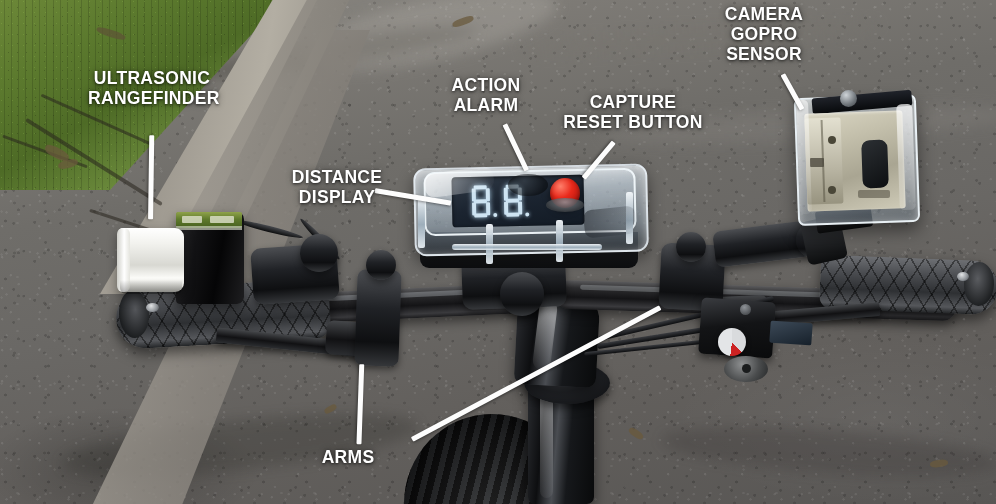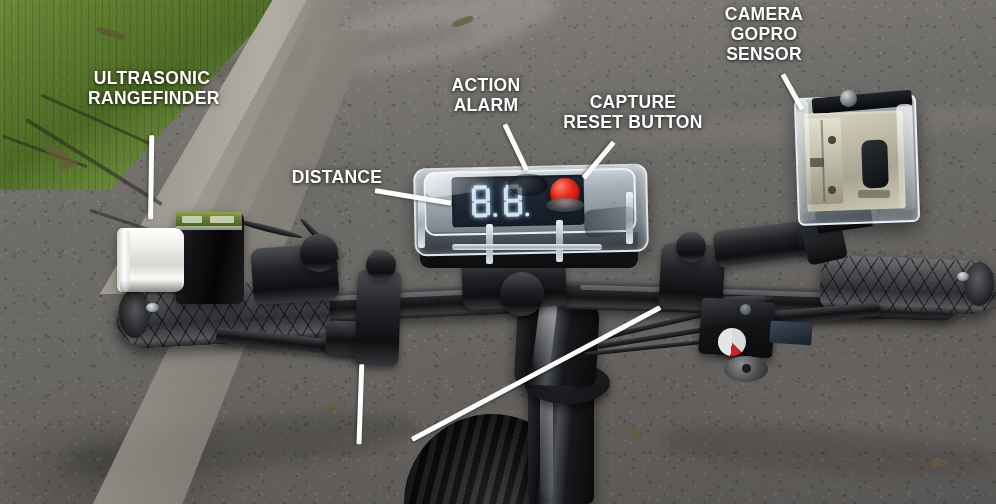--- a/index.html
+++ b/index.html
@@ -322,36 +322,38 @@
 
   <div id="annotations">
       <div class="lead" style="left: 152px; top: 133px; width: 84px; background: rgb(253, 253, 253); transform: rotate(90.8deg);"></div>
       <div class="lbl c" style="left: 88px; top: 68px; width: 128px; color: rgb(255, 255, 255);">
         <div>ULTRASONIC</div>
         <div>RANGEFINDER</div>
       </div>
       <div class="lead" style="left: 375px; top: 188px; width: 77px; background: rgb(253, 253, 253); transform: rotate(9.5deg);"></div>
       <div class="lbl c" style="left: 286px; top: 155px; width: 102px; color: rgb(255, 255, 255); margin-top: 12px;">
         <div>DISTANCE</div>
+        <div>DISPLAY</div>
       </div>
       <div class="lead" style="left: 505px; top: 122px; width: 51px; background: rgb(253, 253, 253); transform: rotate(64.5deg);"></div>
       <div class="lbl c" style="left: 440px; top: 75px; width: 92px; color: rgb(255, 255, 255);">
         <div>ACTION</div>
         <div>ALARM</div>
       </div>
       <div class="lead" style="left: 614px; top: 140px; width: 47px; background: rgb(253, 253, 253); transform: rotate(130deg);"></div>
       <div class="lbl c" style="left: 556px; top: 92px; width: 154px; color: rgb(255, 255, 255);">
         <div>CAPTURE</div>
         <div>RESET BUTTON</div>
       </div>
       <div class="lead" style="left: 783px; top: 72px; width: 40px; background: rgb(253, 253, 253); transform: rotate(61deg);"></div>
       <div class="lbl c" style="left: 714px; top: 4px; width: 100px; color: rgb(255, 255, 255);">
         <div>CAMERA</div>
         <div>GOPRO</div>
         <div>SENSOR</div>
       </div>
       <div class="lead" style="left: 412px; top: 437px; width: 281px; background: rgb(253, 253, 253); transform: rotate(-28deg);"></div>
       <div class="lbl c" style="left: 286px; top: 447px; width: 124px; color: rgb(255, 255, 255);">
+        <div>ARMS</div>
       </div>
       <div class="lead" style="left: 362px; top: 362px; width: 80px; background: rgb(253, 253, 253); transform: rotate(92deg);"></div>
     </div>
 
 </div>
 
 </body></html>

